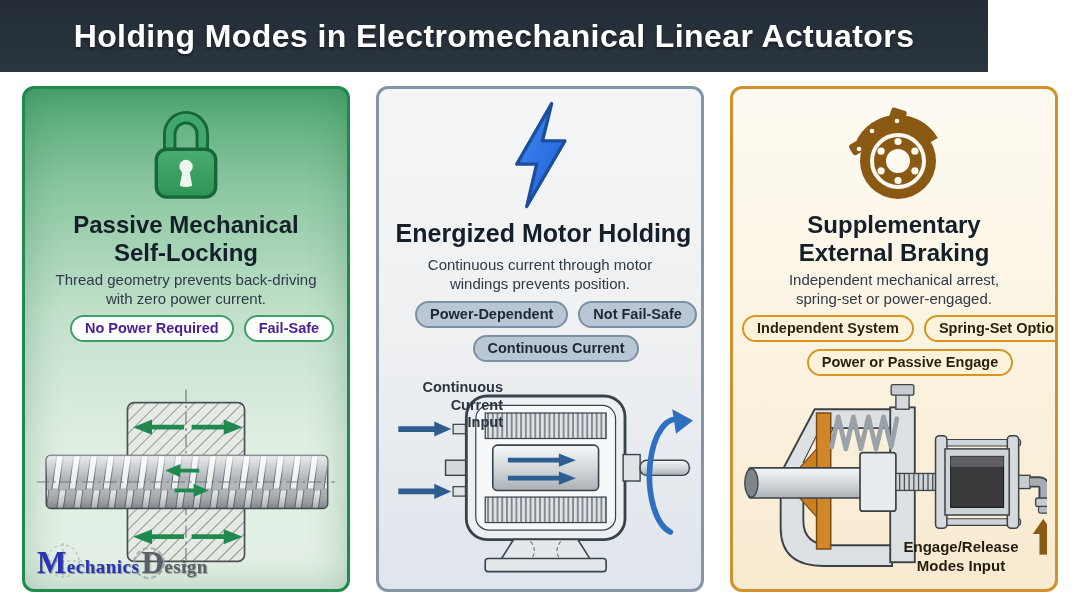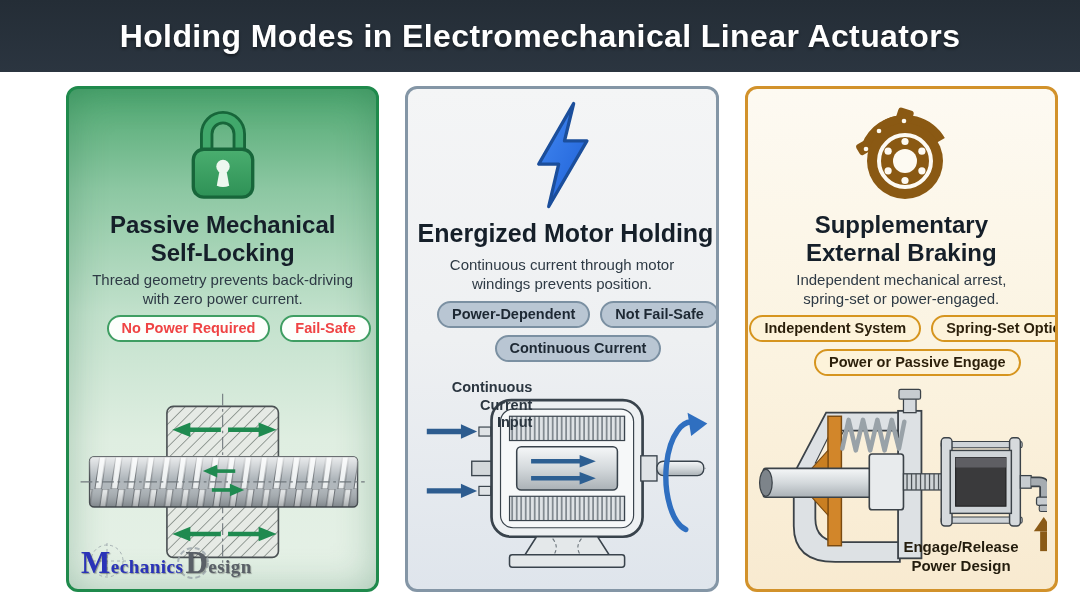--- a/index.html
+++ b/index.html
@@ -1,28 +1,28 @@
 <!DOCTYPE html>
 <html><head>
 <meta charset="utf-8">
 <style>
   * { margin:0; padding:0; box-sizing:border-box; }
   body { font-family:"Liberation Sans", sans-serif; background:#fff; }
   .stage { position:relative; width:1080px; height:603px; background:#ffffff; overflow:hidden; }
 
   
-  .header { position:absolute; top:0; left:0; width:1080px; height:72px;
+  .header { position:absolute; top:0; left:0; width:988px; height:72px;
     background:linear-gradient(180deg,#242d36 0%,#2b3540 100%);
     display:flex; align-items:center; justify-content:center; }
   .header h1 { color:#ffffff; font-size:32px; font-weight:700; letter-spacing:.4px;
     text-shadow:0 2px 3px rgba(0,0,0,.45); }
 
   
   .panels { position:absolute; top:86px; left:22px; right:22px; bottom:11px;
-    display:flex; gap:26px;margin-left:44px; }
+    display:flex; gap:26px; }
   .panel { flex:1 1 0; position:relative; border-radius:12px; text-align:center; padding-top:10px; overflow:hidden; }
 
   .panel-left { border:3px solid #1f8a4c;
     background:linear-gradient(180deg,#4fa871 0%,#8cc7a2 20%,#c2e1cc 45%,#dfeee1 70%,#e6f1e7 100%);
     box-shadow:inset 0 0 38px rgba(23,104,58,.30); }
   .panel-mid { border:3px solid #8496a6;
     background:linear-gradient(180deg,#f4f5f6 0%,#eef0f2 50%,#dfe5ec 100%); }
   .panel-right { border:3px solid #d2922b;
     background:linear-gradient(180deg,#fdfaf2 0%,#fbf3e0 55%,#f8ead0 100%); }
 
@@ -31,21 +31,21 @@
   .title { font-size:24px; font-weight:700; color:#151f29; line-height:1.16; }
   .panel-mid .title { font-size:25px; margin-top:8px;padding-left:7px; }
 
   .desc { font-size:15px; color:#2e3a45; line-height:1.26; margin-top:4px; }
   .panel-mid .desc { margin-top:8px; }
 
   .badges { margin-top:6px;padding-left:32px; }
   .badge-row { display:flex; justify-content:center; gap:10px; margin-top:7px; }
   .badge { display:inline-block; border-radius:16px; padding:3px 13px 4px;
     font-size:14.5px; font-weight:700; white-space:nowrap; }
-  .panel-left  .badge { background:#fcfffc; border:2px solid #3f9e63; color:#ef4444; }
+  .panel-left  .badge { background:#fcfffc; border:2px solid #3f9e63; color:#4c1d95; }
   .panel-mid   .badge { background:#b9c6d3; border:2px solid #7b90a2; color:#1d2833; }
   .panel-right .badge { background:#fdf3da; border:2px solid #d6951f; color:#2b1f0a; }
 
   .diagram { position:absolute; left:8px; right:8px; bottom:4px; height:208px; }
   .diagram svg { width:100%; height:100%; display:block; }
 
   .diag-label-mid { position:absolute; top:2px; left:6px; width:110px;
     font-size:14.5px; font-weight:700; color:#2b3640; line-height:1.22; text-align:right; }
   .diag-label-right { position:absolute; bottom:10px; right:6px; width:160px;
     font-size:15px; font-weight:700; color:#241d0e; line-height:1.22; text-align:center; }
@@ -322,19 +322,19 @@
           <rect x="312" y="124" width="19" height="9" rx="2" fill="#c7ccd0" stroke="#3b4248" stroke-width="1.4"></rect>
           <rect x="315" y="133" width="13" height="7" rx="2" fill="#b7bcc0" stroke="#3b4248" stroke-width="1.2"></rect>
 
           <g>
             <polygon points="320,146 309,162 331,162" fill="#8a5a16"></polygon>
             <rect x="316" y="162" width="8" height="22" fill="#8a5a16"></rect>
           </g>
         </svg>
         <div class="diag-label-right">
           <div>Engage/Release</div>
-          <div>Power Design</div>
+          <div>Modes Input</div>
         </div>
       </div>
     </section>
 
   </div>
 </div>
 
 </body></html>

